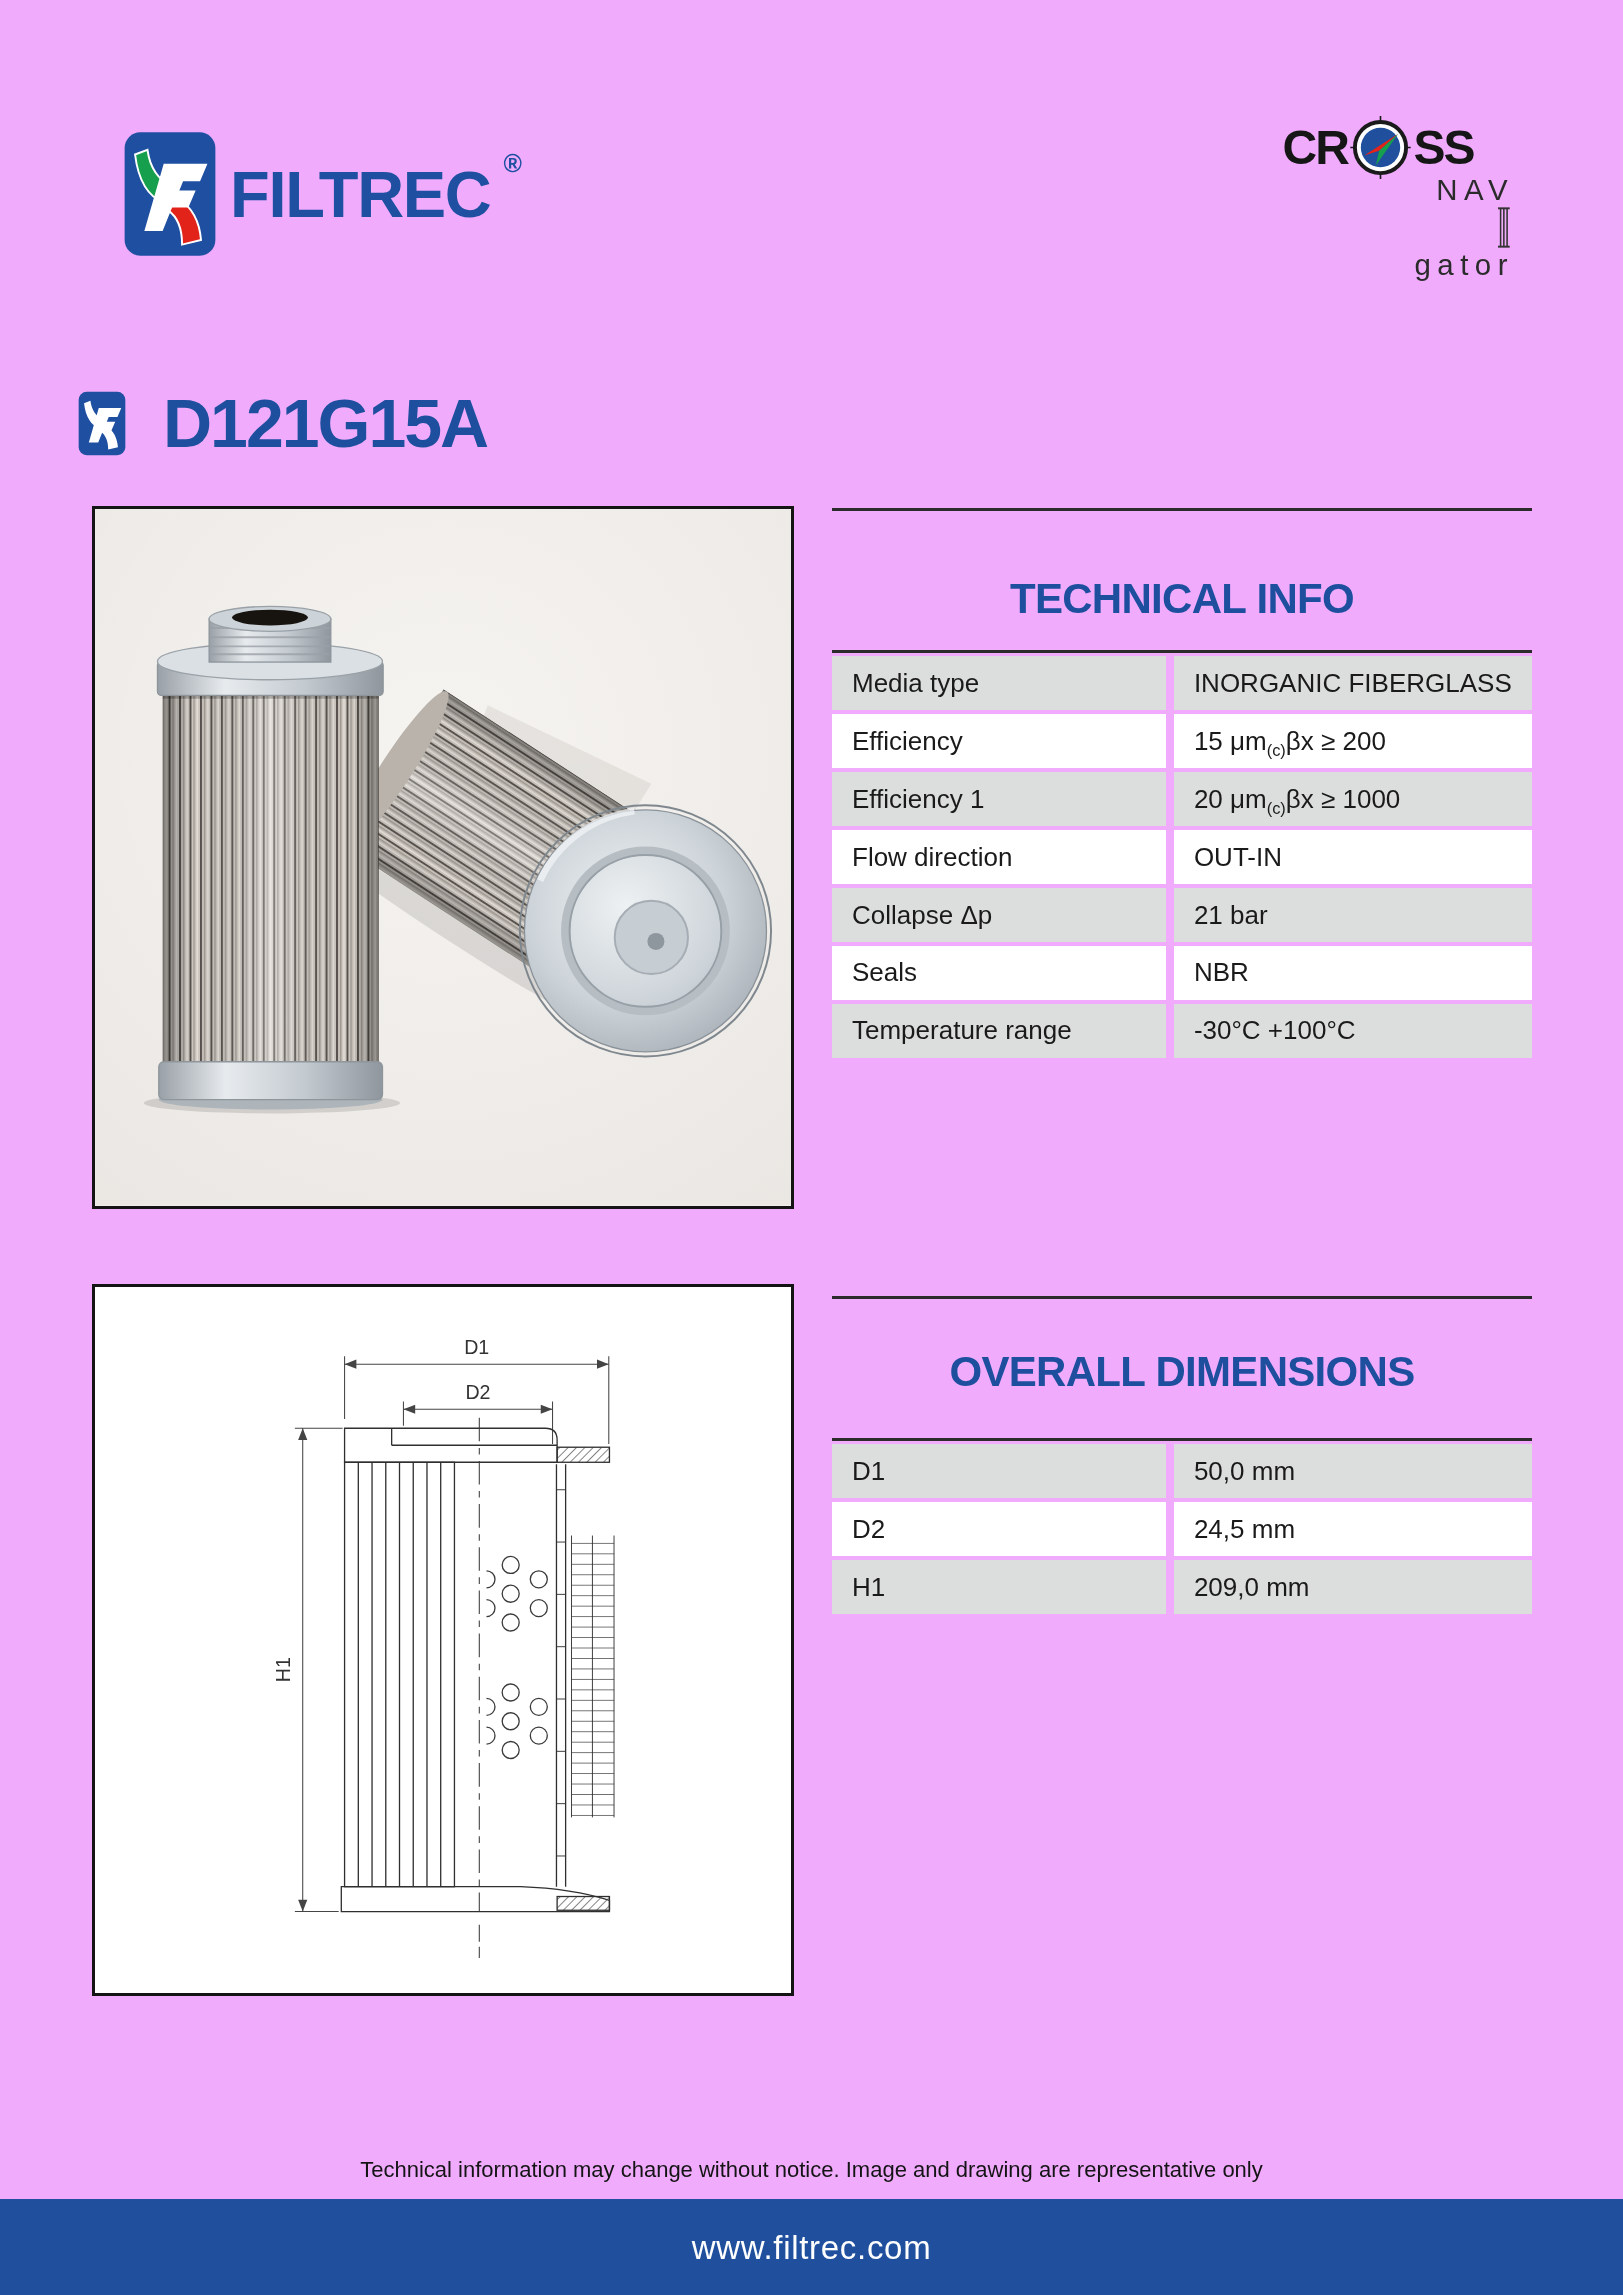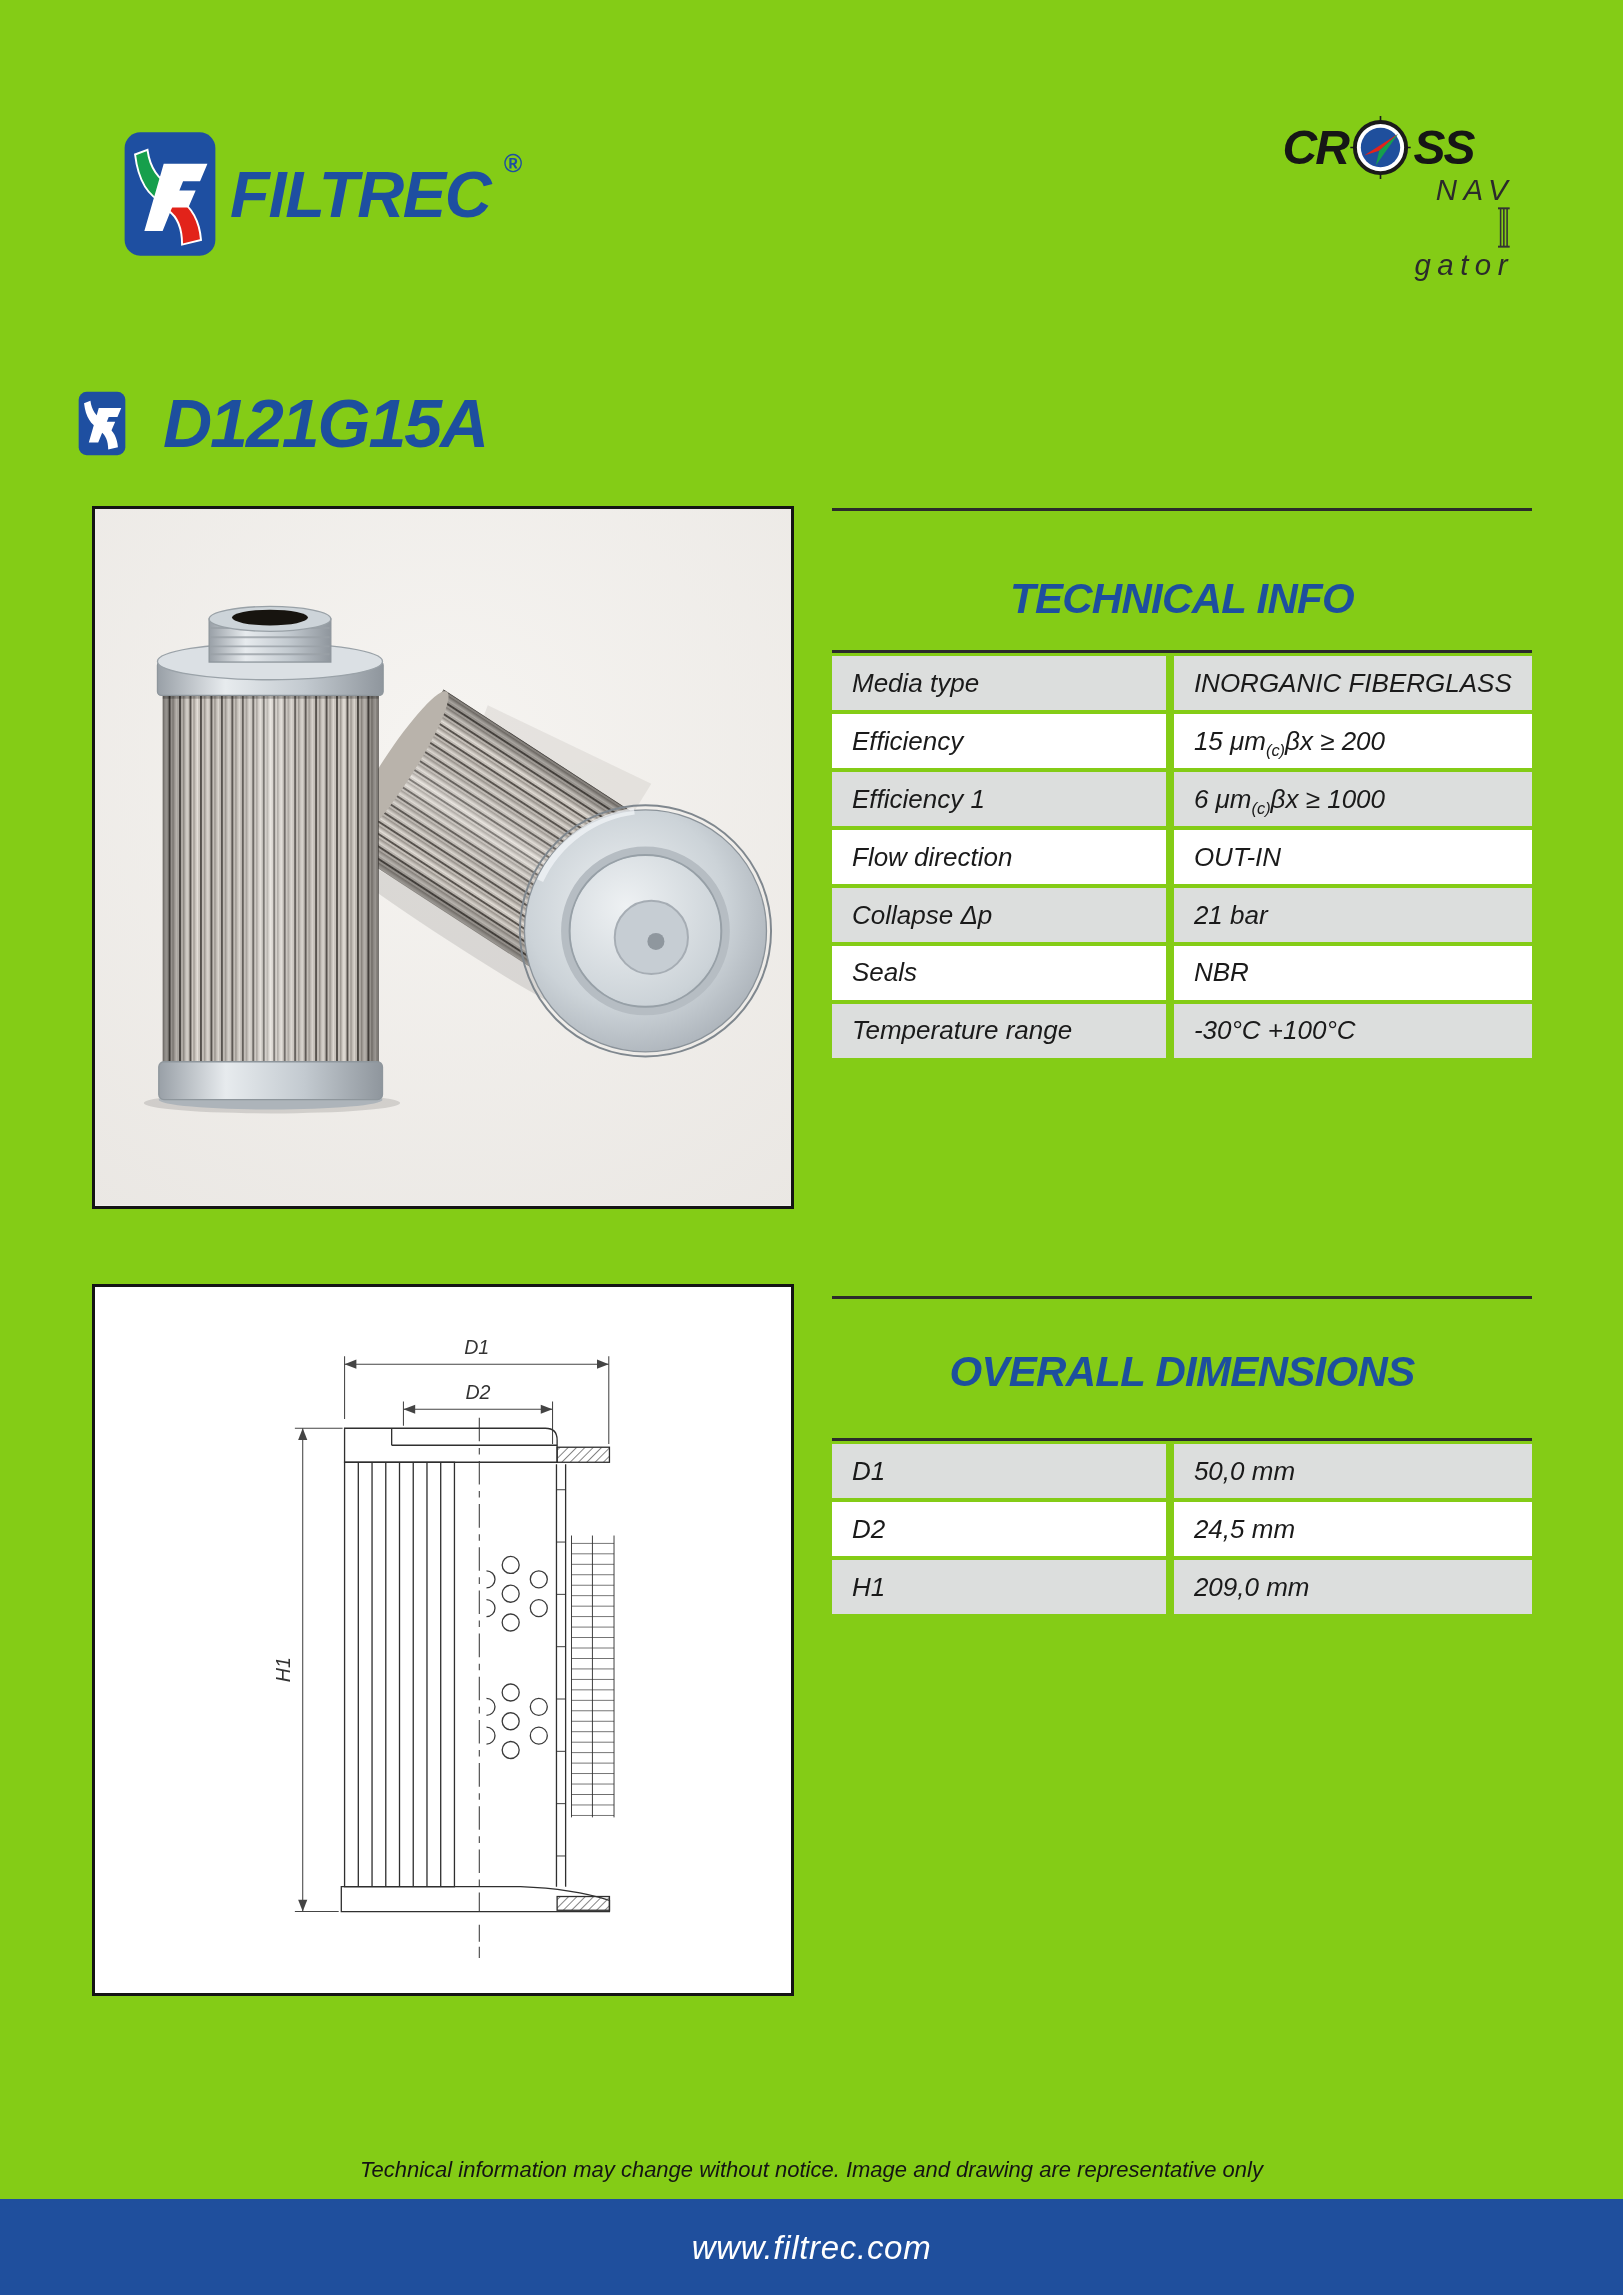--- a/index.html
+++ b/index.html
@@ -1,18 +1,18 @@
 <!DOCTYPE html>
 <html style="font-size:10.5px"><head>
 <meta charset="utf-8">
 <style>
   * { margin:0; padding:0; box-sizing:border-box; }
   html,body { background:#ffffff; }
   body { font-family:"Liberation Sans","DejaVu Sans",sans-serif; }
-  .page { position:relative; width:1623px; height:2295px; background:#84cc16; overflow:hidden;font-style:italic; }
+  .page { position:relative; width:1623px; height:2295px; background:#f0abfc; overflow:hidden; }
 
   
   .brand { position:absolute; left:123px; top:131px; height:126px; display:flex; align-items:center; gap:13px; }
   .brand-text { font-size:65px; font-weight:bold; letter-spacing:-1.3px; color:#1e4fa1; }
   .brand-reg { font-size:25px; font-weight:bold; color:#1e4fa1; align-self:flex-start; margin-top:18.3px; }
 
   .cross { position:absolute; left:1242px; top:116px; width:272px; }
   .cross-row1 { display:flex; align-items:center; justify-content:center; }
   .cross-txt { font-size:48px; font-weight:bold; letter-spacing:-2px; color:#161616; }
   .cross-row2 { display:flex; align-items:flex-end; justify-content:center; margin-top:-6.5px;flex-direction:column; }
@@ -223,21 +223,21 @@
       <div class="cell lab">Efficiency</div>
       <div class="cell val">
           <span>15 μm</span>
           <span class="sub">(c)</span>
           <span> βx ≥ 200</span>
         </div>
     </div>
     <div class="row gray">
       <div class="cell lab">Efficiency 1</div>
       <div class="cell val">
-          <span>6 μm</span>
+          <span>20 μm</span>
           <span class="sub">(c)</span>
           <span> βx ≥ 1000</span>
         </div>
     </div>
     <div class="row">
       <div class="cell lab">Flow direction</div>
       <div class="cell val">
           <span>OUT-IN</span>
           <span class="sub"></span>
           <span></span>

